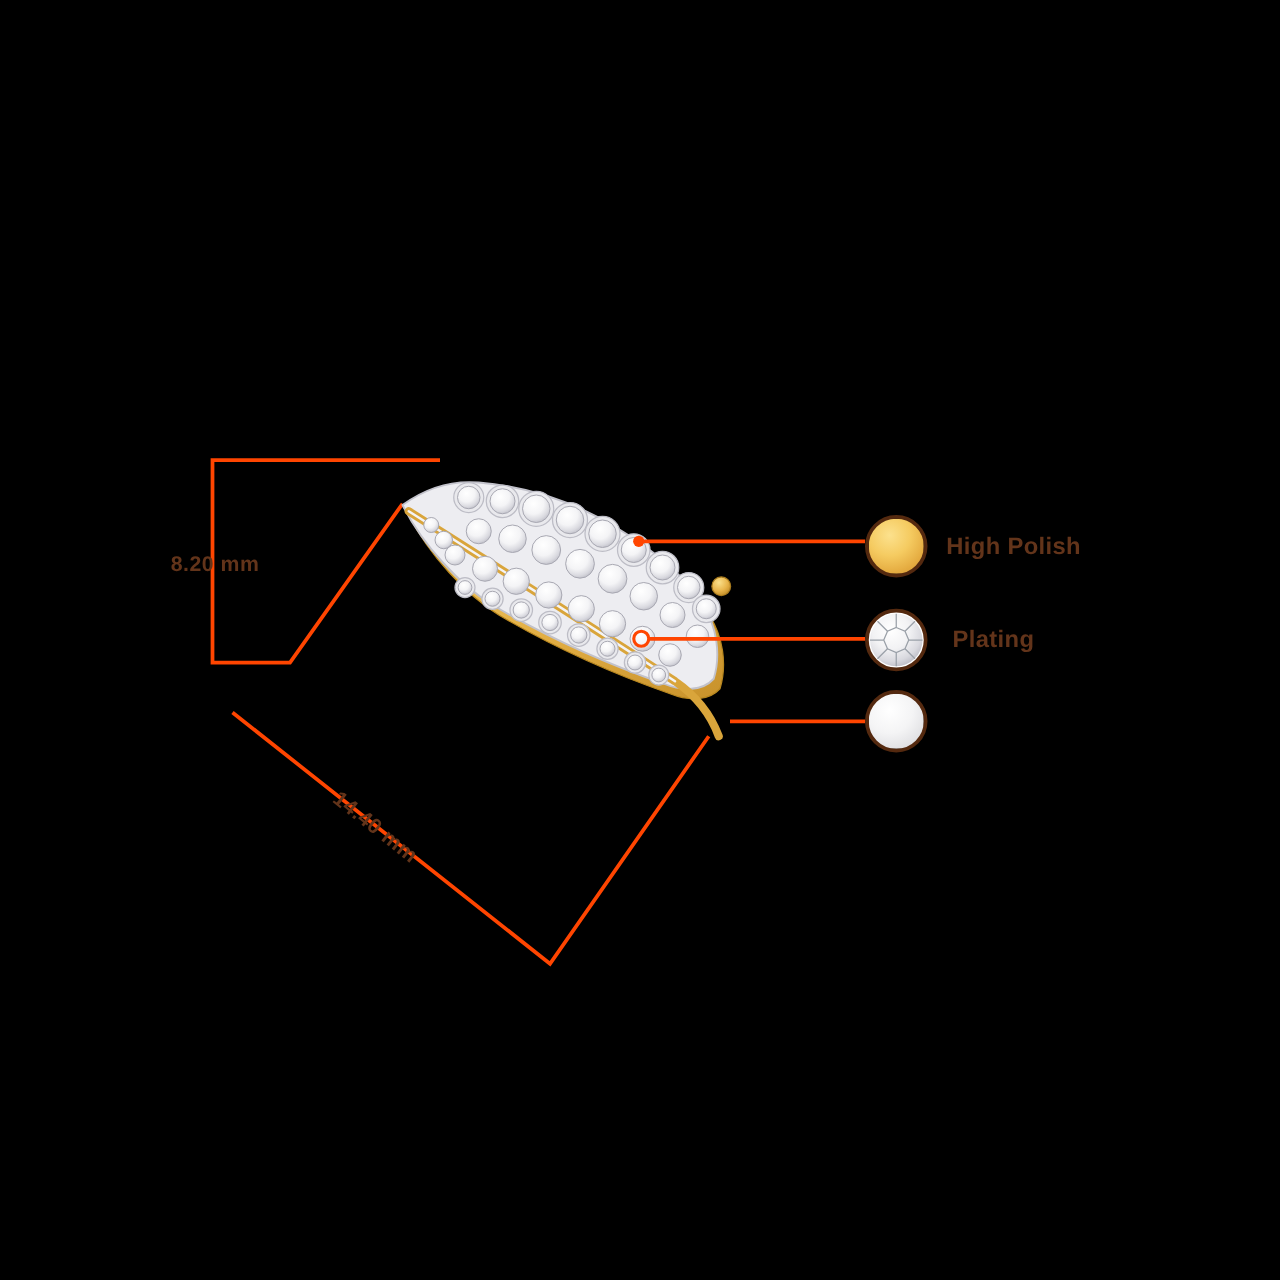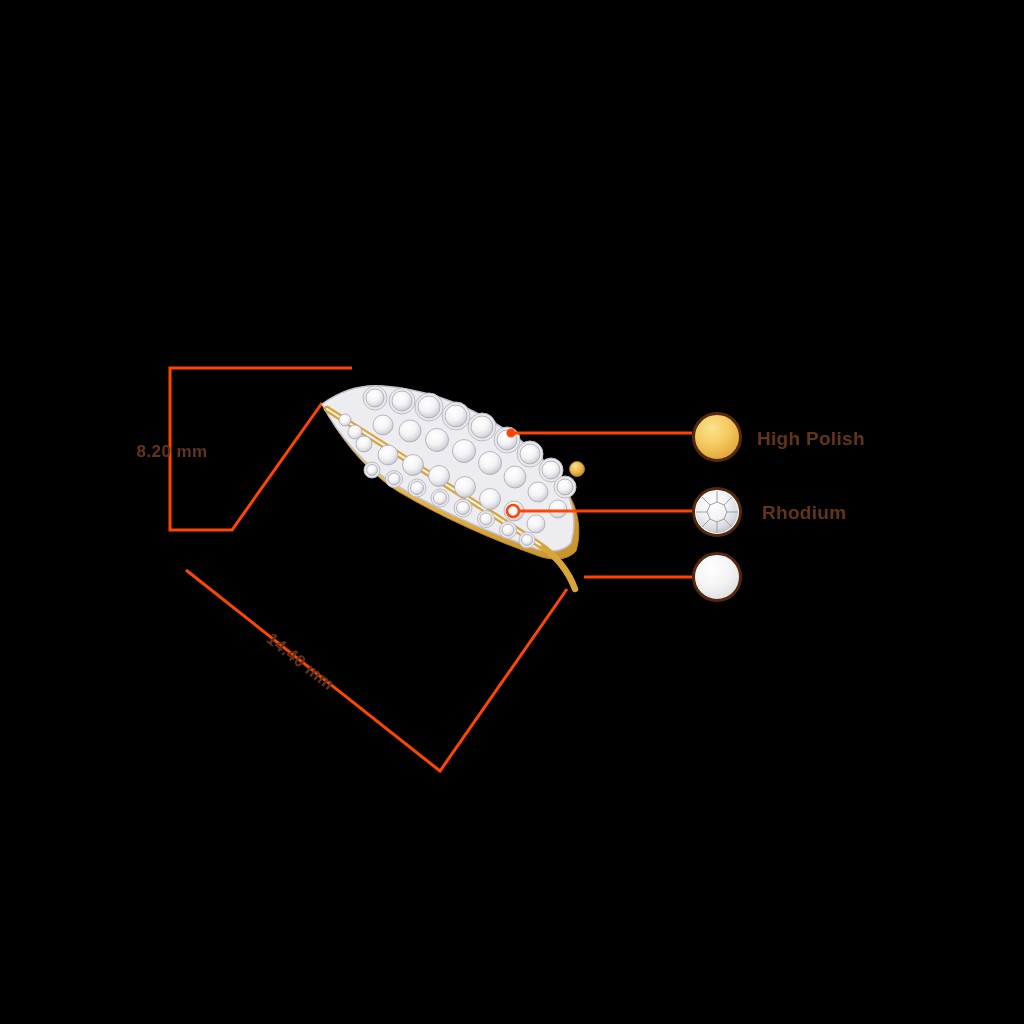--- a/index.html
+++ b/index.html
@@ -174,17 +174,17 @@
           <line x1="29" y1="15" x2="37" y2="7"></line>
         <line x1="32" y1="22" x2="43" y2="22"></line>
           <line x1="29" y1="29" x2="37" y2="37"></line>
         <line x1="22" y1="32" x2="22" y2="43"></line>
           <line x1="15" y1="29" x2="7" y2="37"></line>
         <line x1="12" y1="22" x2="1" y2="22"></line>
           <line x1="15" y1="15" x2="7" y2="7"></line>
       </g>
     </svg>
   </div>
-  <div class="legend-label" style="left:762px;top:512px;">Rhodium</div>
+  <div class="legend-label" style="left:762px;top:512px;">Plating</div>
 
   <div class="swatch silver" style="left:692px;top:552px;"></div>
 
 </div>
 
 </body></html>

